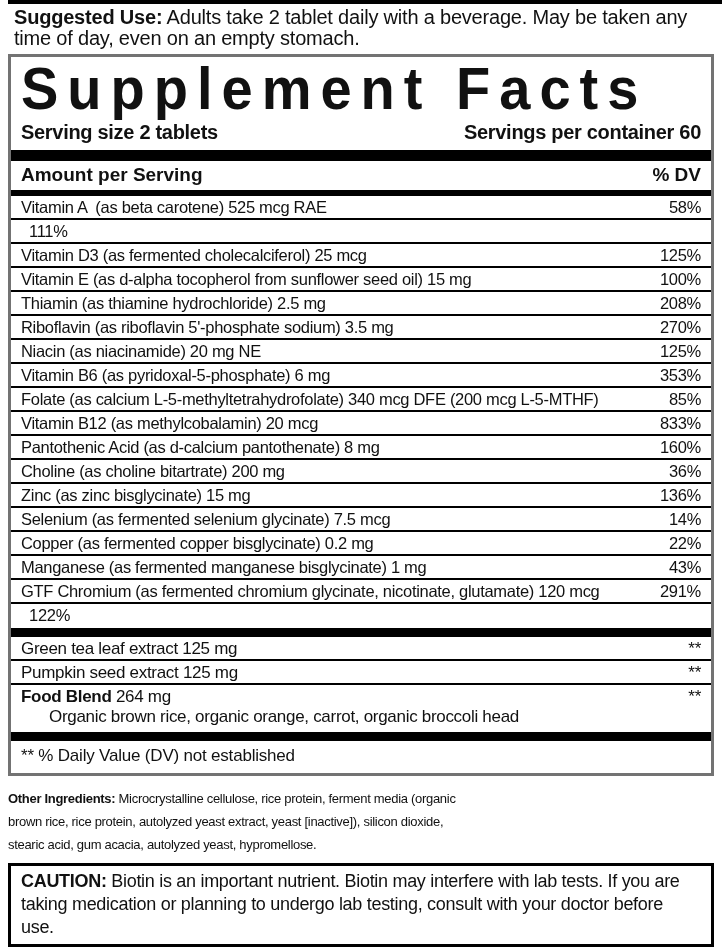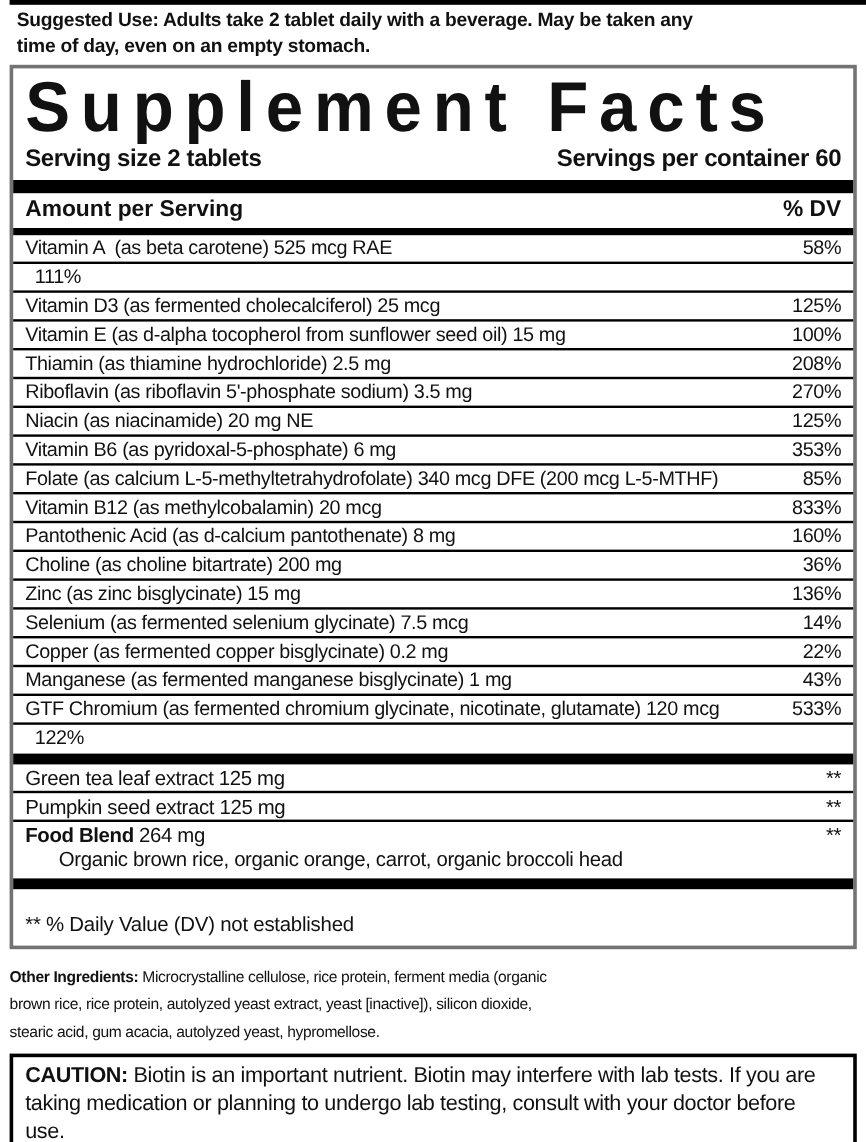--- a/index.html
+++ b/index.html
@@ -1,20 +1,20 @@
 <!DOCTYPE html>
 <html><head>
 <meta charset="utf-8">
 <style>
   * { margin:0; padding:0; box-sizing:border-box; }
   html,body { width:722px; height:952px; background:#fff; overflow:hidden;
     font-family:"Liberation Sans","DejaVu Sans",sans-serif; color:#111; }
   .top-strip { height:4px; background:#000; margin-left:8px; }
-  .suggested { margin:3px 14px 5px 14px; font-size:16px; line-height:21px;
-    white-space:pre-line; letter-spacing:-0.2px;font-weight:bold; }
+  .suggested { margin:3px 14px 5px 14px; font-size:20px; line-height:21px;
+    white-space:pre-line; letter-spacing:-0.2px; }
   .suggested b { letter-spacing:-0.2px; }
 
   .panel { margin:0 8px; border:3px solid #737373; background:#fff; }
   .panel-title { font-weight:bold; font-size:56px; line-height:1.04;
     letter-spacing:9px; white-space:nowrap; overflow:hidden; padding:2px 2px 0 10px;
     transform:scaleY(1.05); transform-origin:top left; }
   .serving-row { display:flex; justify-content:space-between; align-items:baseline;
     font-weight:bold; font-size:20px; padding:4px 10px 6px 10px; letter-spacing:-0.3px; }
   .bar { background:#000; width:100%; }
   .bar-thick { height:11px; }
@@ -24,21 +24,21 @@
     font-weight:bold; font-size:19px; padding:3px 10px 4px 10px;gap:28px; }
   .rows .row, .extras .row { display:flex; justify-content:space-between;
     align-items:baseline; font-size:16.5px; line-height:17px; padding:3px 10px 2px 10px;
     letter-spacing:-0.3px; }
   .rows .row + .row, .extras .row + .row { border-top:2px solid #000; }
   .row .name { white-space:pre; }
   .row .dv { white-space:nowrap; padding-left:8px; }
   .extras .row { font-size:17px; }
   .blend-desc { font-size:17px; line-height:19px; padding:0 10px 4px 38px;
     letter-spacing:-0.3px; }
-  .footnote { font-size:17px; padding:20px 10px 7px 10px; letter-spacing:-0.2px; }
+  .footnote { font-size:17px; padding:5px 10px 7px 10px; letter-spacing:-0.2px; }
 
   .other-ing { margin:11px 14px 0 8px; font-size:13px; line-height:23px;
     white-space:pre-line; letter-spacing:-0.3px; }
   .caution-box { margin:7px 8px 0 8px; border:3px solid #000;
     padding:4px 10px 5px 10px; font-size:18px; line-height:23px;
     white-space:pre-line; letter-spacing:-0.3px; }
 </style>
 </head>
 <body>
 
@@ -123,21 +123,21 @@
       <div class="row">
         <span class="name">Copper (as fermented copper bisglycinate) 0.2 mg</span>
         <span class="dv">22%</span>
       </div>
       <div class="row">
         <span class="name">Manganese (as fermented manganese bisglycinate) 1 mg</span>
         <span class="dv">43%</span>
       </div>
       <div class="row">
         <span class="name">GTF Chromium (as fermented chromium glycinate, nicotinate, glutamate) 120 mcg</span>
-        <span class="dv">533%</span>
+        <span class="dv">291%</span>
       </div>
       <div class="row">
         <span class="dv">122%</span>
       </div>
     </div>
 
   <div class="bar bar-sep"></div>
 
   <div class="extras">
       <div class="row">

